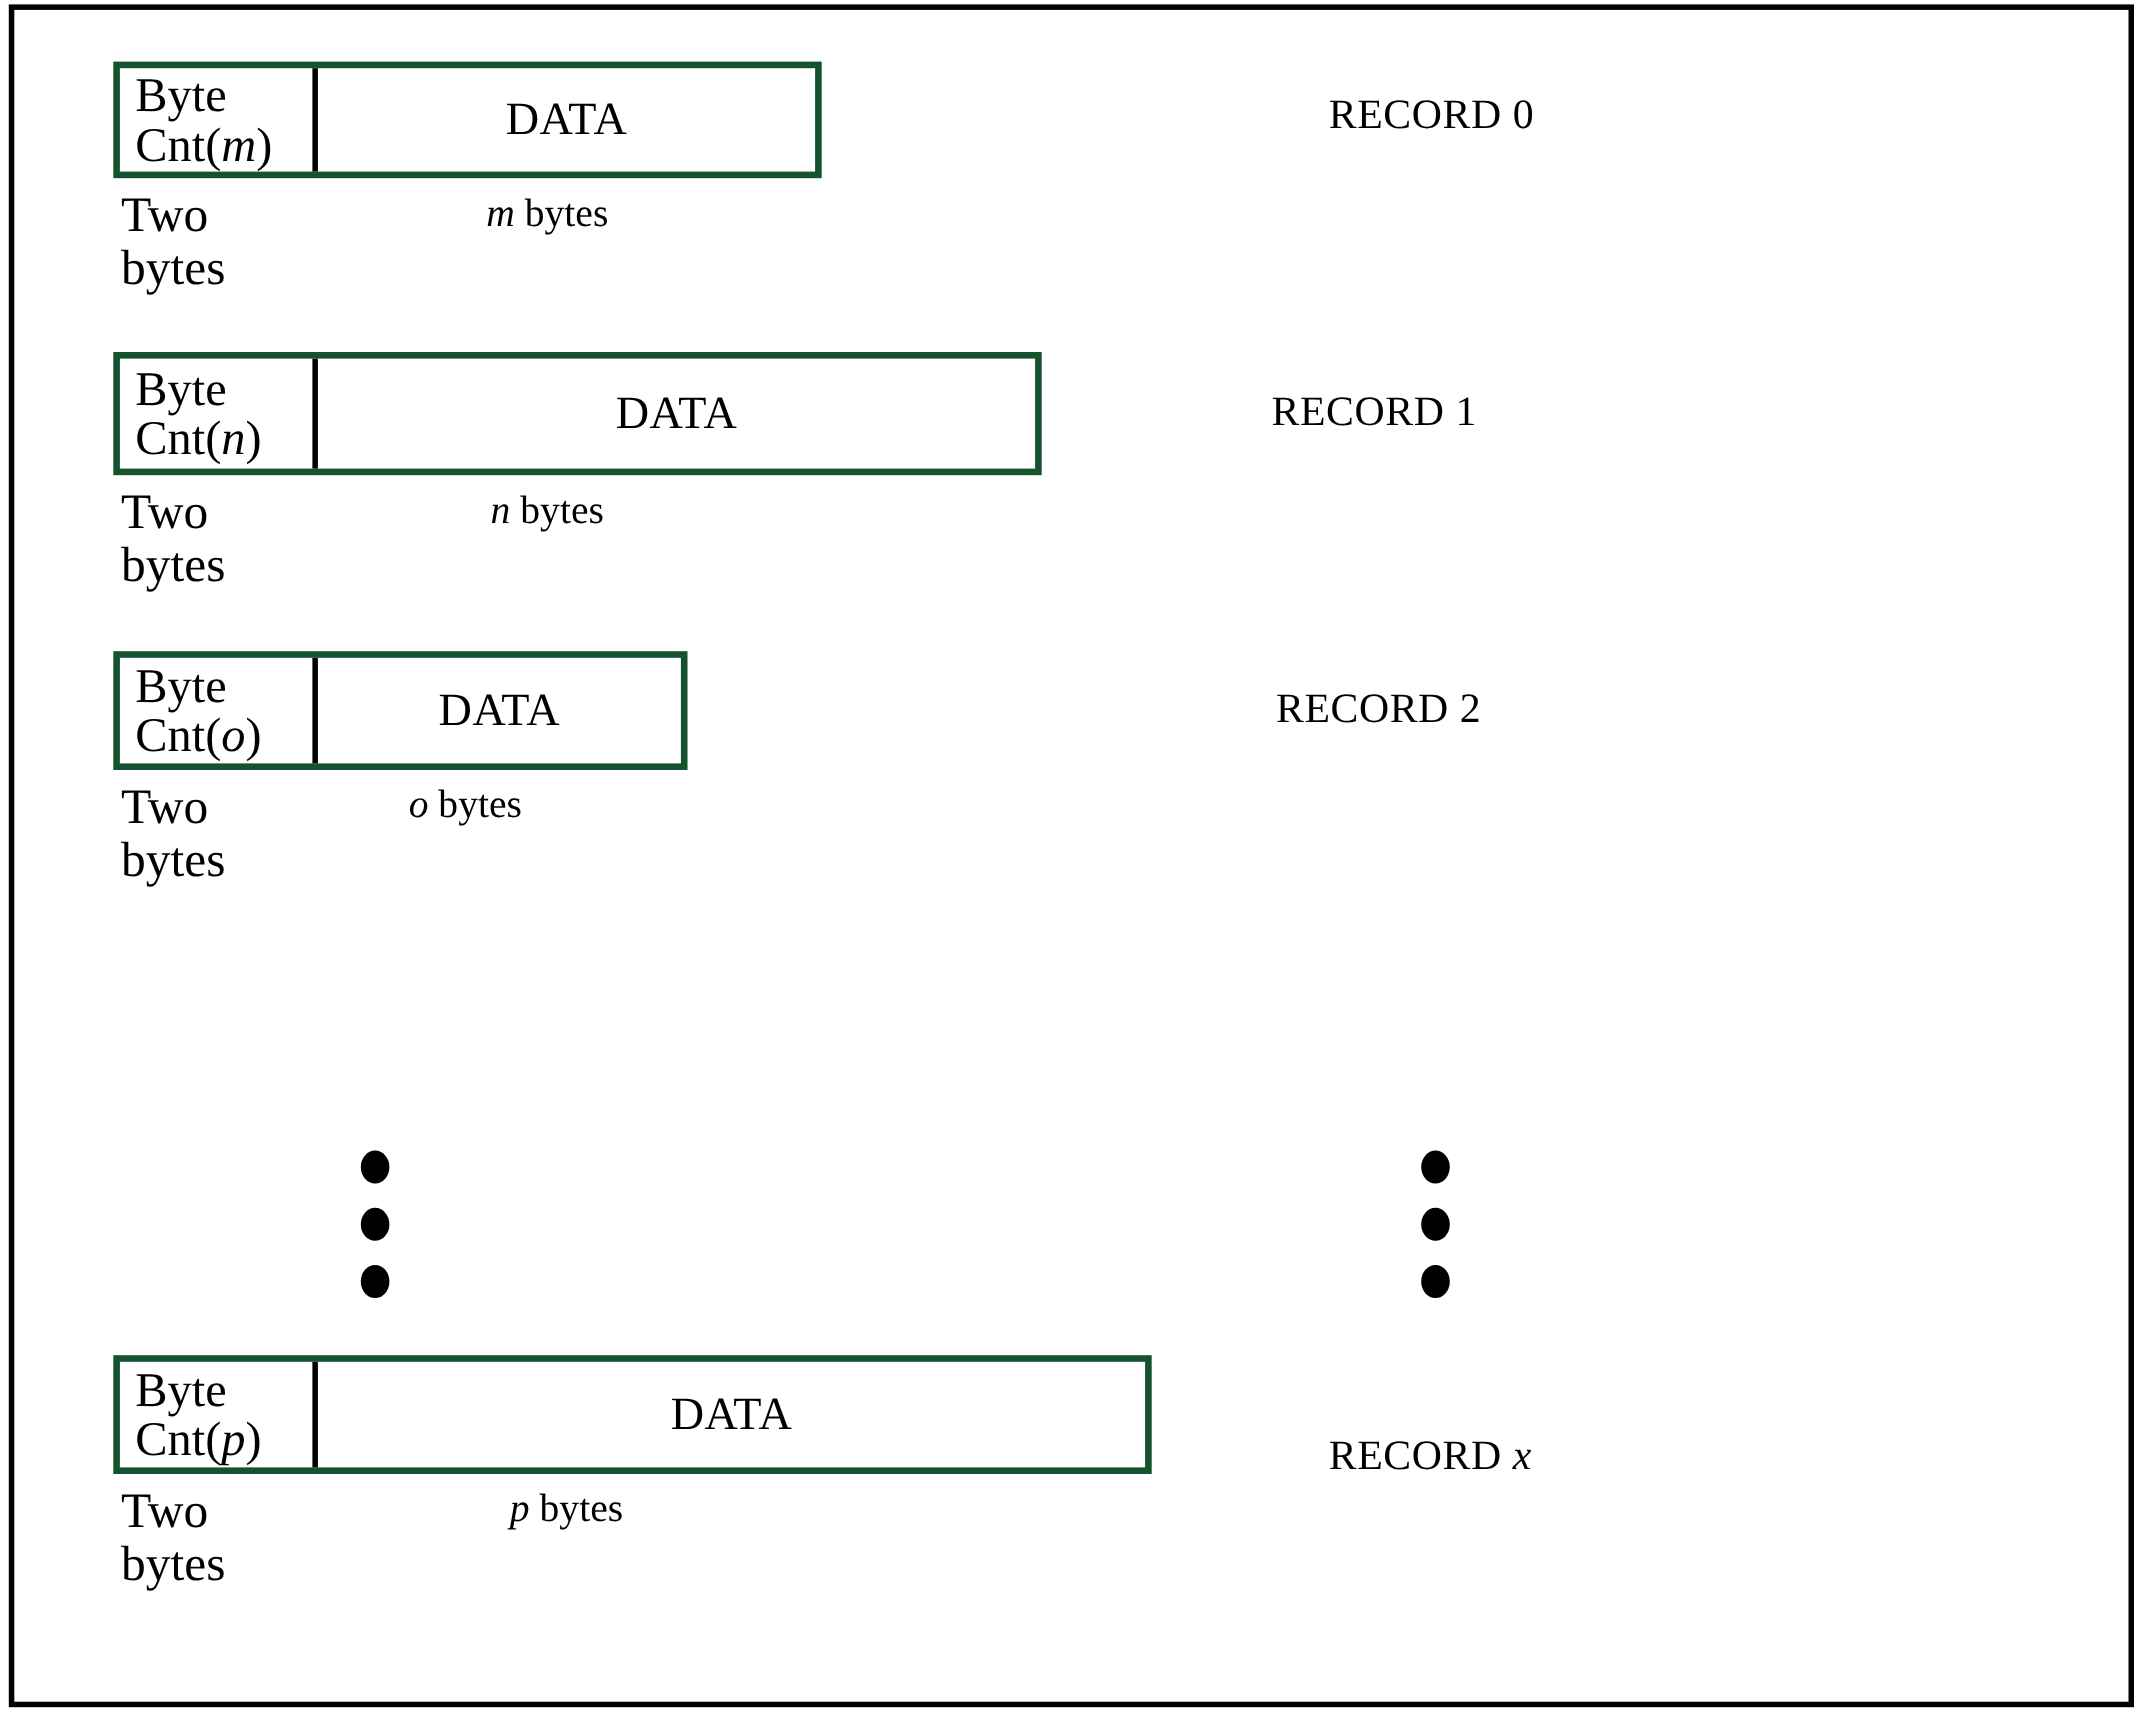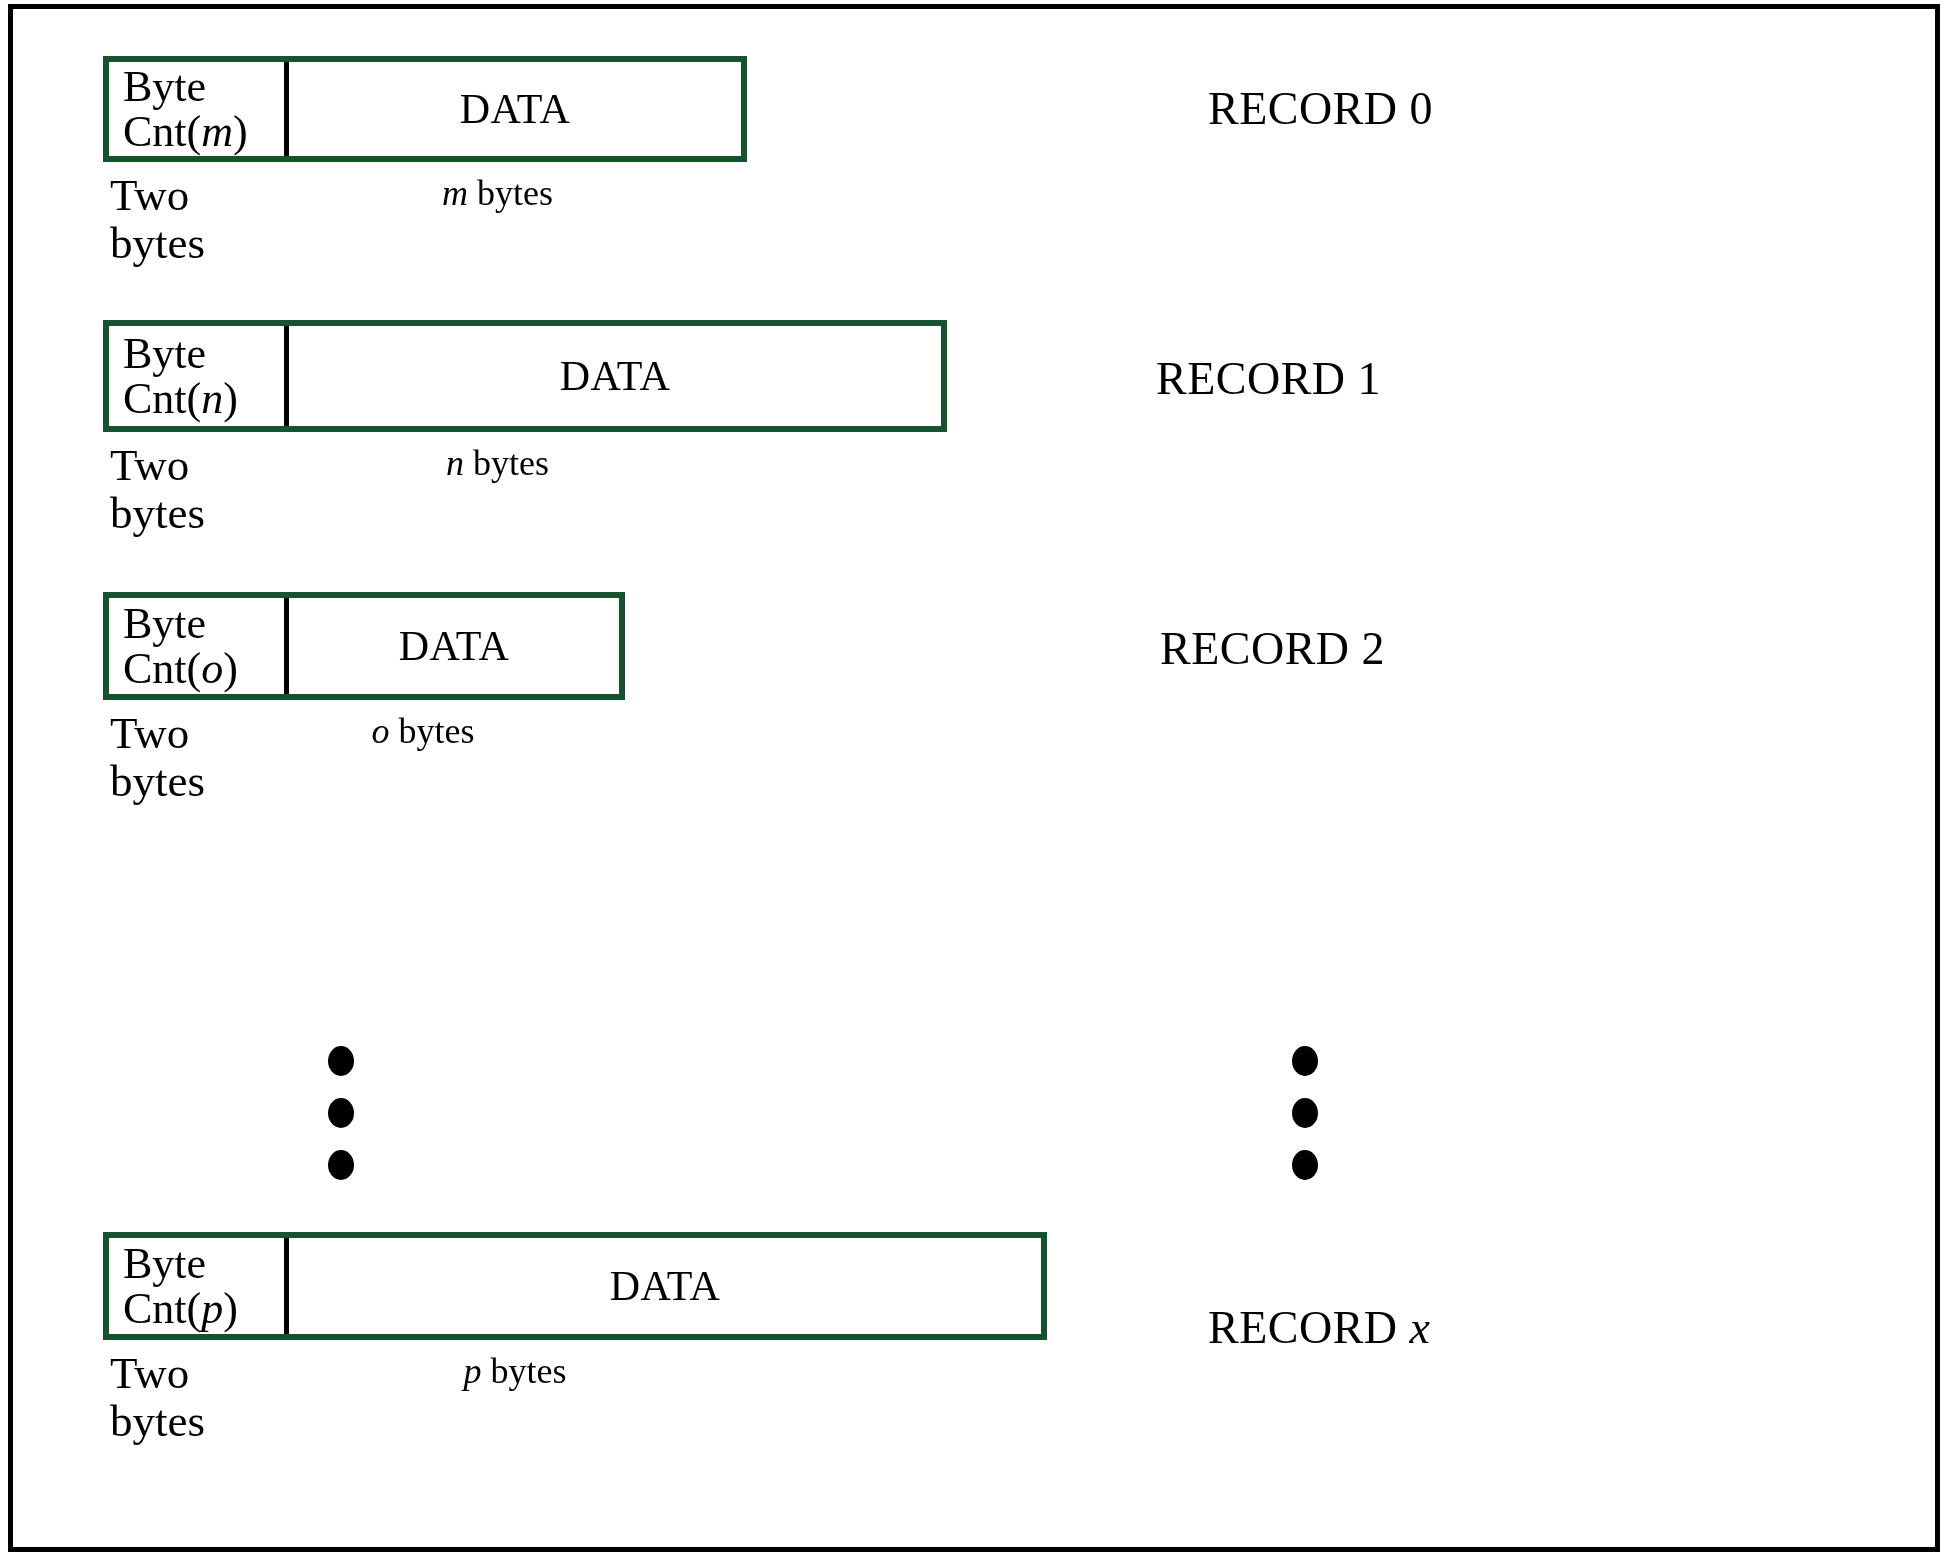--- a/index.html
+++ b/index.html
@@ -81,21 +81,21 @@
     font-size: 36px;
     white-space: nowrap;
     text-align: center;
   }
   .cap-bytes em {
     font-style: italic;
   }
   
   .record-label {
     position: absolute;
-    font-size: 46px;
+    font-size: 38px;
     white-space: nowrap;
     letter-spacing: 0.5px;
   }
   .record-label em {
     font-style: italic;
   }
   
   .vdots {
     position: absolute;
     width: 28px;

